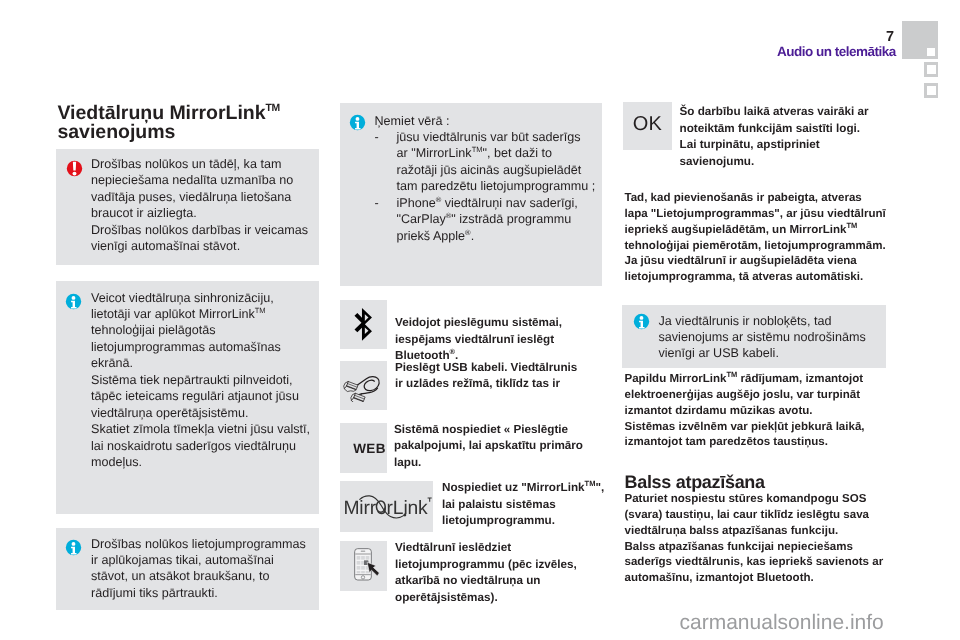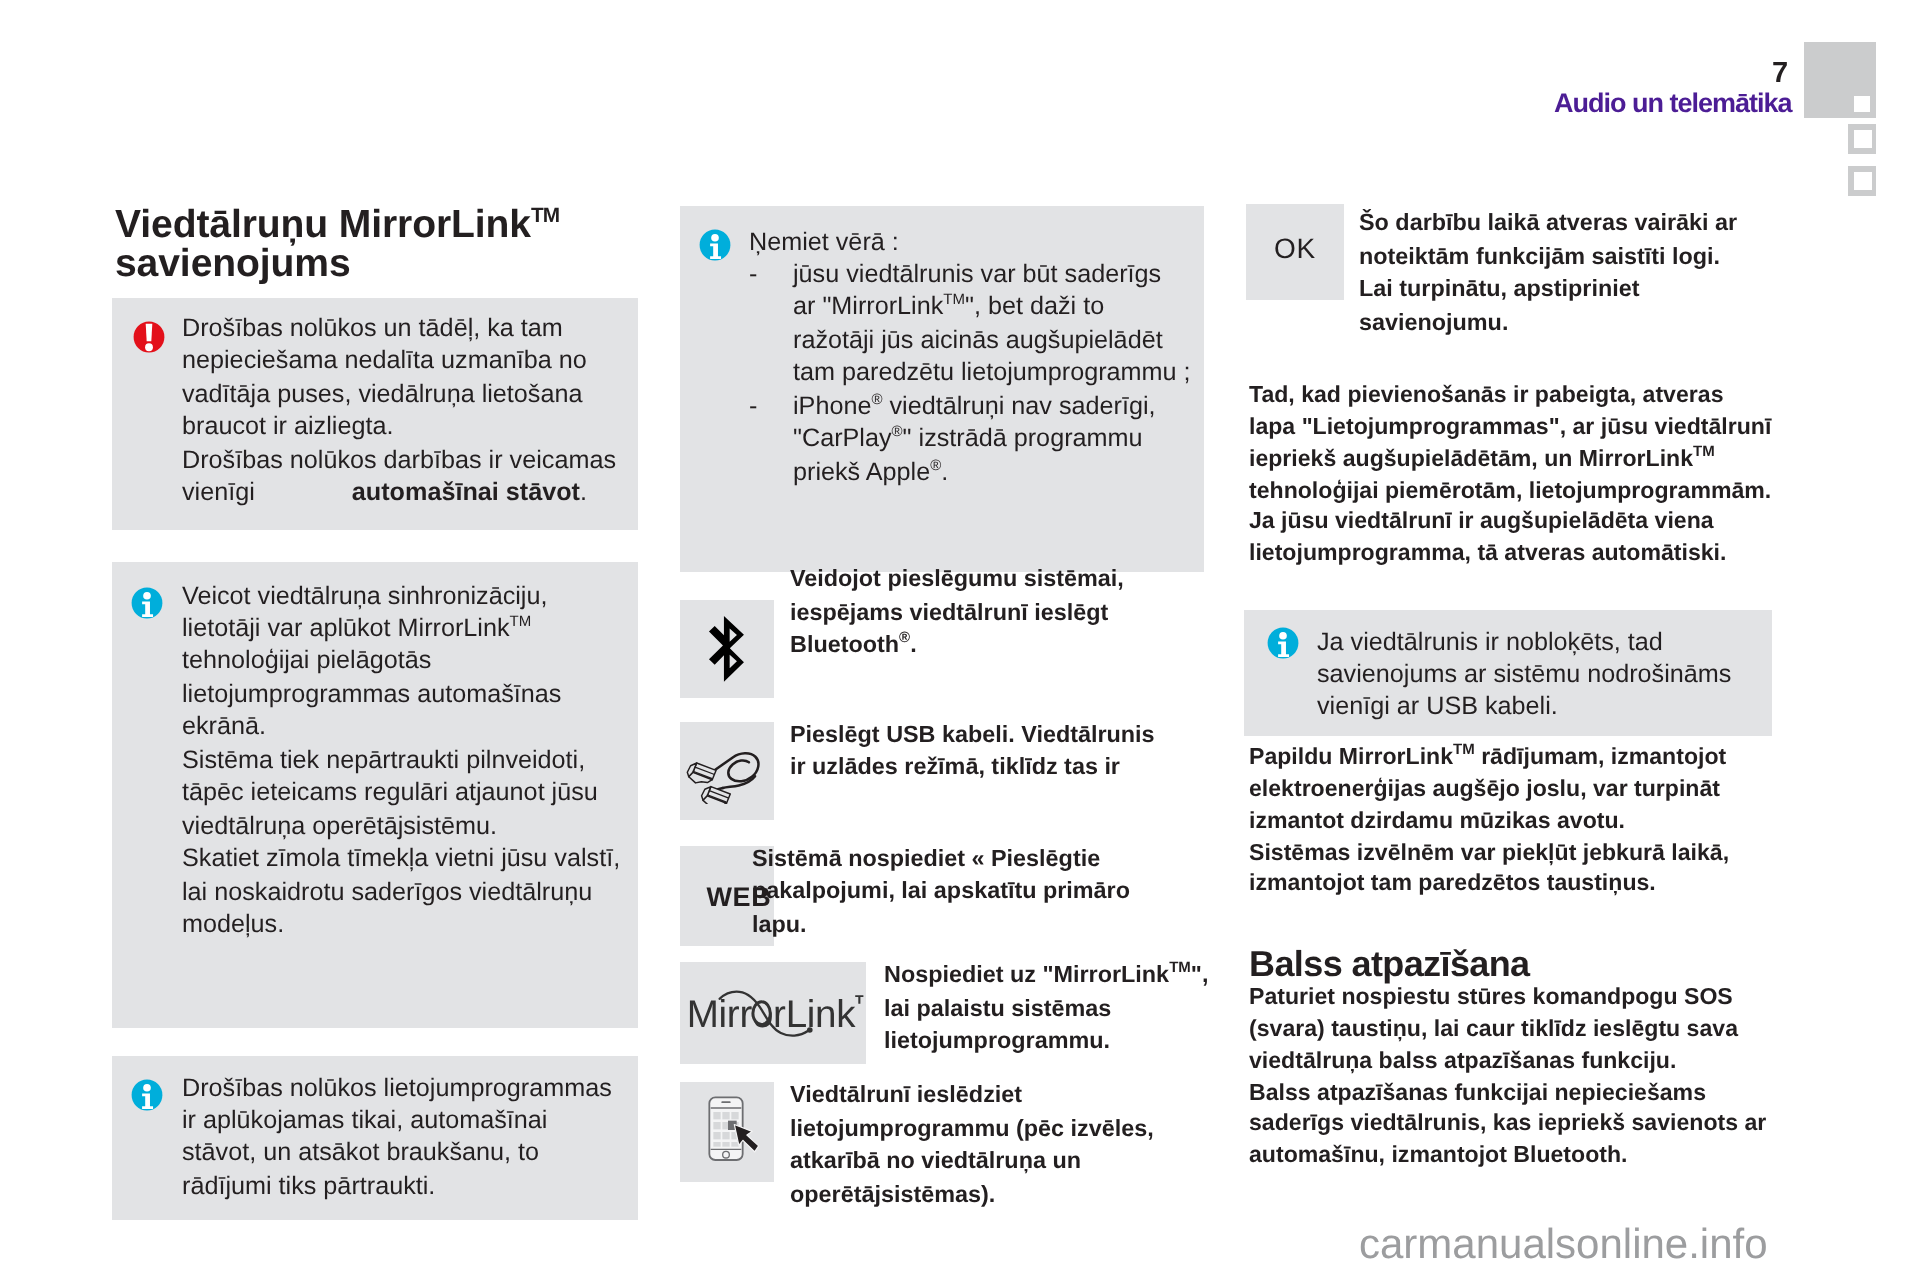--- a/index.html
+++ b/index.html
@@ -23,21 +23,21 @@
   .title{position:absolute;left:57.5px;top:99px;width:320px;font-size:19.55px;font-weight:bold;
       line-height:19.3px;color:#231f20;letter-spacing:-0.05px;white-space:nowrap;}
   .title sup{font-size:10.4px;vertical-align:super;font-weight:bold;letter-spacing:-0.4px;}
 
   
   .box{position:absolute;background:#e2e3e5;}
 
   
   .tb{position:absolute;font-size:12.6px;line-height:16.45px;color:#231f20;white-space:nowrap;}
   .tb sup{font-size:7.5px;vertical-align:super;line-height:0;}
-  .tb b{font-weight:bold;margin-left:45px;}
+  .tb b{font-weight:normal;}
   .tb.bold{font-weight:bold;font-size:11.7px;line-height:16.5px;}
   .tb.bold.c3{font-size:11.55px;line-height:15.85px;}
   .subhead{position:absolute;font-size:18px;font-weight:bold;color:#231f20;line-height:18px;
       white-space:nowrap;letter-spacing:-0.3px;}
   .hang{position:relative;padding-left:22px;}
   .hang .bullet{position:absolute;left:0;top:0;}
 
   .watermark{position:absolute;left:679.5px;top:608px;font-size:21px;color:#9c9d9f;
      letter-spacing:0px;white-space:nowrap;line-height:30px;}
 </style>
@@ -134,21 +134,21 @@
       <div><span>iPhone</span><sup>®</sup><span> viedtālruņi nav saderīgi,</span></div>
       <div><span>"CarPlay</span><sup>®</sup><span>" izstrādā programmu</span></div>
       <div><span>priekš Apple</span><sup>®</sup><span>.</span></div>
     </div>
   </div>
 
   <div class="box" style="left:340px;top:299.5px;width:47px;height:49.5px"></div>
   <svg style="position:absolute;left:353.5px;top:307.5px;width:19.3px;height:33.6px" viewBox="0 0 48 88">
     <path d="M19.6 0 45.8 24.7 27.3 42.3 45.8 60.7 19.6 86V51.5L7.5 63.8 0 56.6l18.3-18.1L0 20.2l7.5-7.2 12.1 12.3zM27.1 16.3v17.5l9.5-9zM27.1 50.9v17.5l9.5-9z"></path>
   </svg>
-  <div class="tb bold" style="left:395px;top:282px">
+  <div class="tb bold" style="left:395px;top:315px">
     <div>
         <div>Veidojot pieslēgumu sistēmai,</div>
         <div>iespējams viedtālrunī ieslēgt</div>
       </div>
     <div><span>Bluetooth</span><sup>®</sup><span>.</span></div>
   </div>
 
   <div class="box" style="left:340px;top:360.5px;width:47px;height:49.5px"></div>
   <svg style="position:absolute;left:343px;top:369px;width:41px;height:33px" viewBox="0 0 100 80">
     <g fill="none" stroke="#231f20" stroke-linecap="round" stroke-linejoin="round">
@@ -172,21 +172,21 @@
       <path d="M28.4 63.9 51.4 72.7M26.1 69 48.6 77.7" stroke-width="1.5"></path>
     </g>
   </svg>
   <div class="tb bold" style="left:395px;top:359.5px">
       <div>Pieslēgt USB kabeli. Viedtālrunis</div>
       <div>ir uzlādes režīmā, tiklīdz tas ir</div>
     </div>
 
   <div class="box" style="left:340px;top:422.5px;width:47px;height:50px"></div>
   <div class="tb" style="left:340px;top:441.5px;width:59px;text-align:center;font-weight:bold;font-size:13.5px;letter-spacing:.35px;line-height:14px">WEB</div>
-  <div class="tb bold" style="left:376px;top:421.5px">
+  <div class="tb bold" style="left:394px;top:421.5px">
       <div>Sistēmā nospiediet « Pieslēgtie</div>
       <div>pakalpojumi, lai apskatītu primāro</div>
       <div>lapu.</div>
     </div>
 
   <div class="box" style="left:340px;top:481px;width:93px;height:50.5px"></div>
   <svg style="position:absolute;left:342px;top:489px;width:90px;height:35px" viewBox="0 0 90 35">
     <text x="1.4" y="24.5" font-family="Liberation Sans, sans-serif" font-size="19.3" fill="#333" letter-spacing="-0.15">MirrorLink</text>
     <ellipse cx="38.8" cy="17.6" rx="4.35" ry="5.7" fill="#e2e3e5"></ellipse>
     <ellipse cx="38.8" cy="17.6" rx="4.35" ry="5.7" fill="none" stroke="#333" stroke-width="1.5"></ellipse>
@@ -226,21 +226,21 @@
     <path d="M39.5 42.8 46.3 74.1 52.4 66.5 69.9 83.7 76 74.8 58.3 58.6 66.2 53.1z" fill="#231f20" stroke="#f4f4f5" stroke-width="1.8" stroke-linejoin="round"></path>
   </svg>
   <div class="tb bold" style="left:395px;top:540px">
       <div>Viedtālrunī ieslēdziet</div>
       <div>lietojumprogrammu (pēc izvēles,</div>
       <div>atkarībā no viedtālruņa un</div>
       <div>operētājsistēmas).</div>
     </div>
 
   <div class="box" style="left:623px;top:102px;width:49px;height:48px"></div>
-  <div class="tb" style="left:623px;top:114px;width:49px;text-align:center;font-size:14px;letter-spacing:0.4px;line-height:20px">OK</div>
+  <div class="tb" style="left:623px;top:114px;width:49px;text-align:center;font-size:20px;letter-spacing:0.4px;line-height:20px">OK</div>
   <div class="tb bold" style="left:679.5px;top:104px">
       <div>Šo darbību laikā atveras vairāki ar</div>
       <div>noteiktām funkcijām saistīti logi.</div>
       <div>Lai turpinātu, apstipriniet</div>
       <div>savienojumu.</div>
     </div>
 
   <div class="tb bold c3" style="left:624.5px;top:191px">
     <div>
         <div>Tad, kad pievienošanās ir pabeigta, atveras</div>

